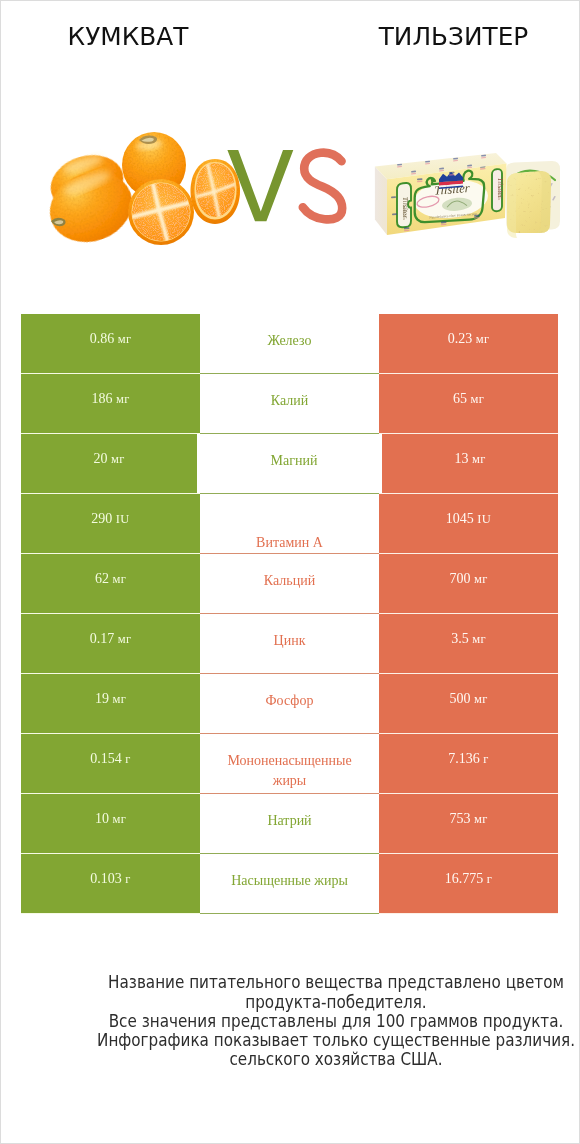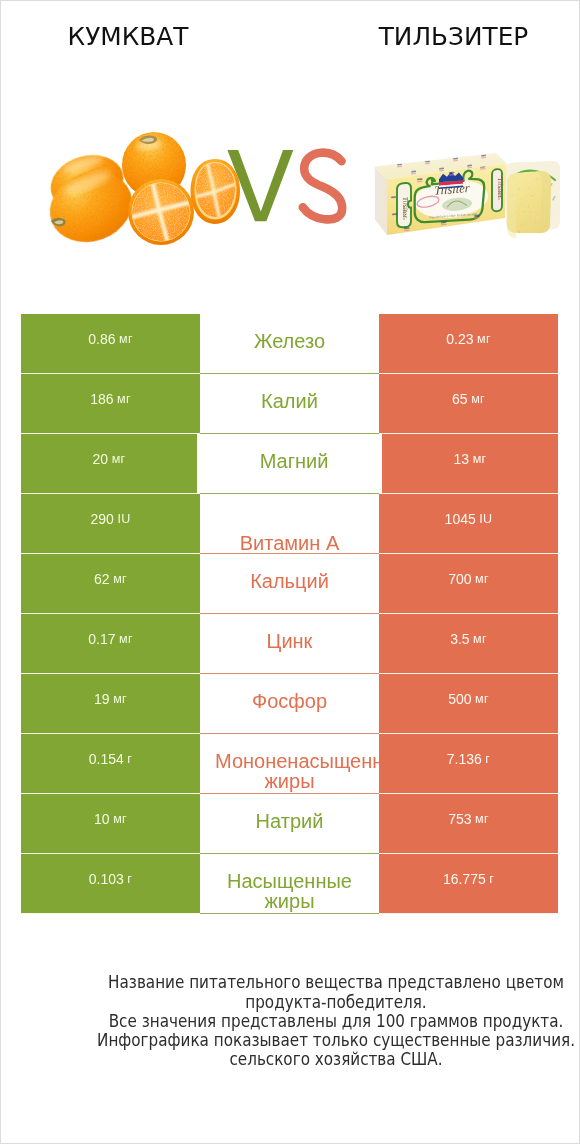--- a/index.html
+++ b/index.html
@@ -4,26 +4,26 @@
 <style>
   html,body{margin:0;padding:0;background:#fff;}
   body{width:580px;height:1144px;font-family:"Liberation Sans",sans-serif;overflow:hidden;}
   .page{position:relative;width:578px;height:1142px;border:1px solid #dcdcdc;background:#fff;overflow:hidden;}
   .title{position:absolute;top:20.8px;font-size:24.8px;color:#111;white-space:nowrap;text-align:center;font-family:"DejaVu Sans",sans-serif;}
   #tl{left:0;width:254px;}
   #tr{left:326px;width:253px;}
   .hero{position:absolute;left:0;top:0;width:578px;height:300px;}
   .table{position:absolute;left:20px;top:313px;width:537px;}
   .row{display:flex;height:59px;}
-  .cell{width:179px;box-sizing:border-box;overflow:hidden;font-family:Liberation Sans, sans-serif;}
+  .cell{width:179px;box-sizing:border-box;overflow:hidden;font-family:Liberation Serif, serif;}
   .left,.right{display:flex;align-items:flex-start;justify-content:center;font-size:14px;padding-top:16.4px;line-height:18px;}
   .left{background:#82a633;color:#f3fbdf;}
   .right{background:#e27050;color:#fff8f2;}
   .cell .u{font-size:12.5px;margin-left:3.5px;letter-spacing:0.3px;}
-  .mid{background:#fff;font-size:20px;line-height:20px;text-align:center;display:flex;align-items:flex-start;justify-content:center;padding-top:16.6px;}
+  .mid{background:#fff;font-size:14px;line-height:20px;text-align:center;display:flex;align-items:flex-start;justify-content:center;padding-top:16.6px;}
   .mid .t{padding:0 15px;width:100%;box-sizing:border-box;}
   .rowline{height:1px;width:537px;}
   .ct1,.ct2,.ct1b,.ct2b,.ctitle,.ctag{font-family:"Liberation Serif",serif;}
   .ct1,.ct1b,.ctitle{font-style:italic;}
   .ct1{font-size:7.5px;fill:#6a5c3e;}
   .ct2{font-size:3.6px;fill:#8a7a58;}
   .ct1b{font-size:7.5px;fill:#8a5a44;}
   .ct2b{font-size:3.6px;fill:#a5806a;}
   .ctitle{font-size:12.5px;fill:#5b5136;}
   .ctag{font-size:3.4px;fill:#8d7f5c;}

